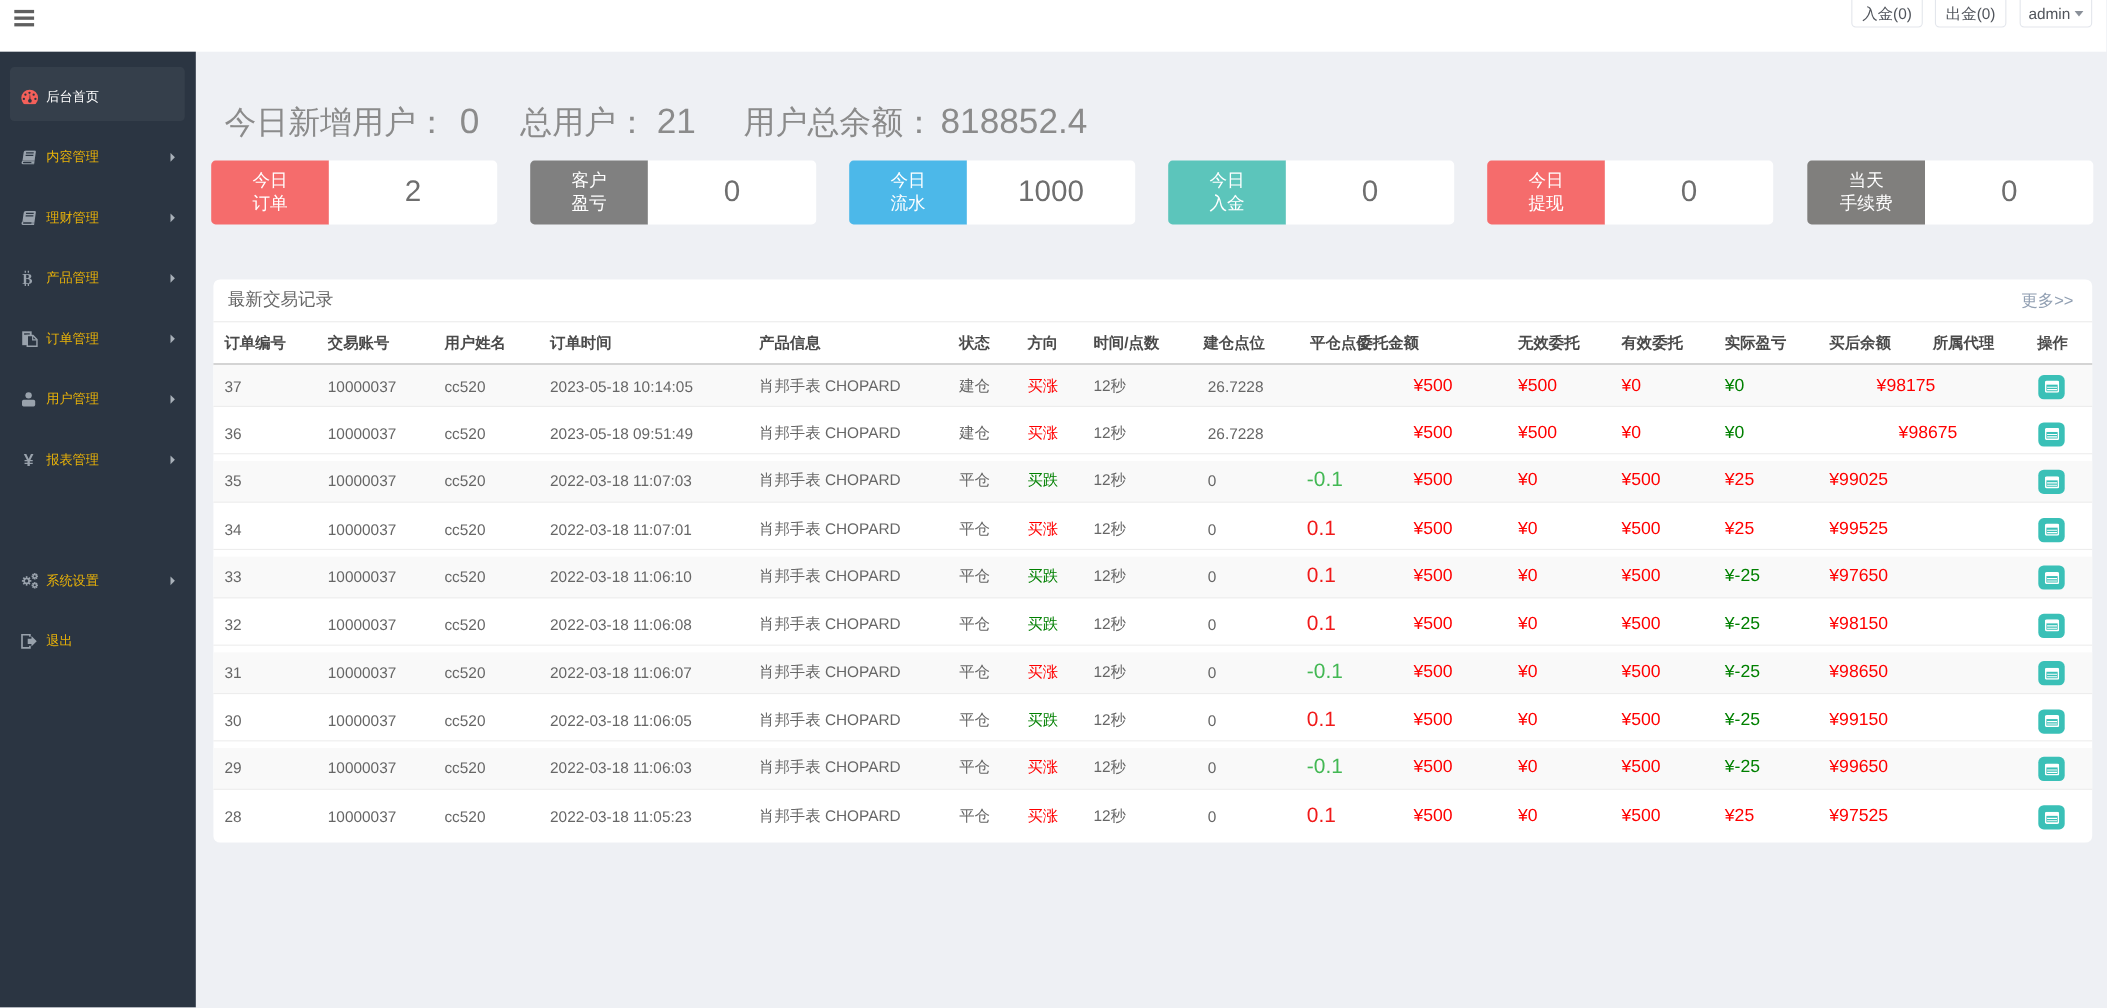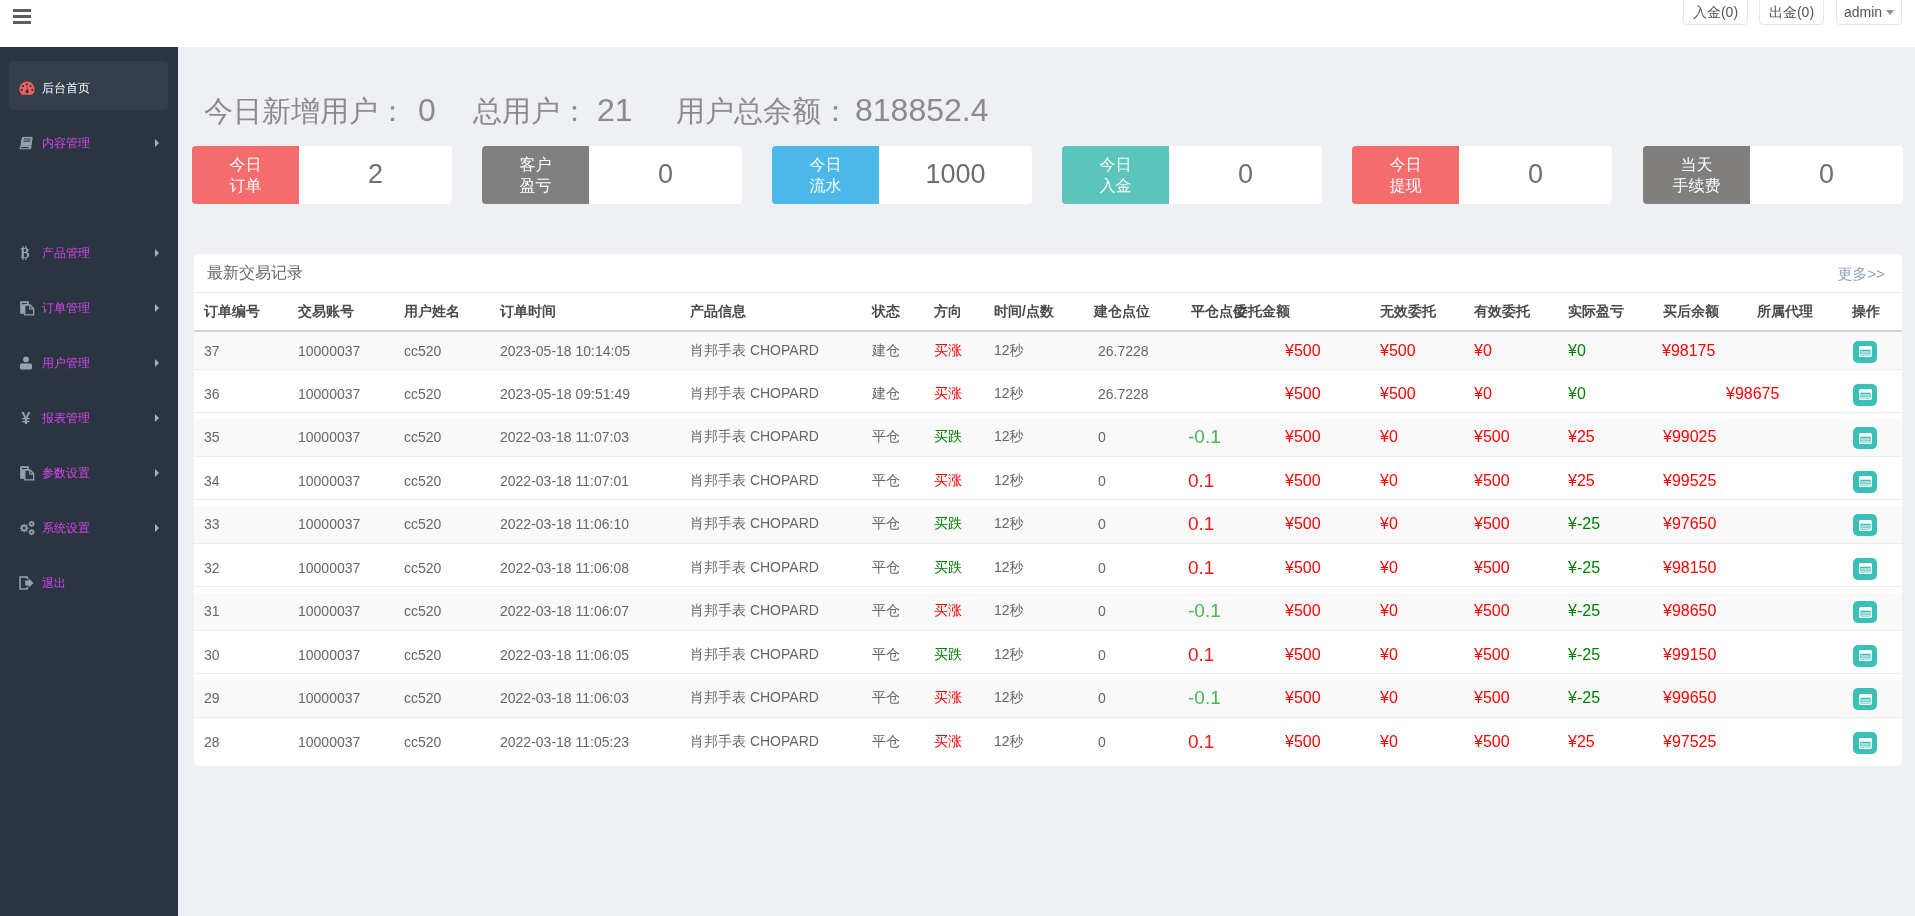--- a/index.html
+++ b/index.html
@@ -4,21 +4,21 @@
 <style>
 *{margin:0;padding:0;box-sizing:border-box;}
 html,body{width:1915px;height:916px;overflow:hidden;}
 body{font-family:"Liberation Sans",sans-serif;background:#eef0f4;position:relative;}
 
 #topbar{position:absolute;left:0;top:0;width:1915px;height:47px;background:#fff;}
 .hbar{position:absolute;left:13px;width:18px;height:3px;background:#5f5f5f;}
 .topbtn{position:absolute;top:-10px;height:35px;border:1px solid #e3e6ec;border-radius:4px;background:#fff;color:#51555c;font-size:14px;text-align:center;line-height:42px;}
 
 #sidebar{position:absolute;left:0;top:47px;width:178px;height:869px;background:#2b3542;}
-.mitem{position:absolute;left:0;width:178px;height:55px;color:#d946ef;font-size:12px;}
+.mitem{position:absolute;left:0;width:178px;height:55px;color:#eab308;font-size:12px;}
 .mitem .txt{position:absolute;left:42px;top:50%;transform:translateY(-50%);}
 .mitem .ico{position:absolute;left:19px;top:50%;transform:translateY(-50%);width:15px;height:15px;}
 .mitem .arr{position:absolute;right:19.5px;top:50%;transform:translateY(-50%);width:0;height:0;border-left:4.6px solid #a9b1b9;border-top:4.8px solid transparent;border-bottom:4.8px solid transparent;}
 #activebox{position:absolute;left:9px;top:14px;width:159px;height:49px;background:#353f4b;border-radius:4px;}
 
 #stats{position:absolute;left:204px;top:92px;font-size:29px;color:#8b8b8b;white-space:nowrap;}
 
 .card{position:absolute;top:146px;width:260px;height:58px;}
 .card .lab{position:absolute;left:0;top:0;width:107px;height:58px;border-radius:4px 0 0 4px;color:#fff;font-size:16px;text-align:center;display:flex;align-items:center;justify-content:center;line-height:21px;}
 .card .val{position:absolute;left:107px;top:0;width:153px;height:58px;background:#fff;border-radius:0 4px 4px 0;color:#6e6e6e;font-size:27px;text-align:center;line-height:56px;}
@@ -79,20 +79,33 @@
           <path fill="#99a2ac" d="M2.6 0.3 H10.9 Q12 0.3 12 1.4 V9.3 H2.2 Q1 9.3 1 10.5 V1.9 Q1 0.3 2.6 0.3 Z"></path>
           <rect x="3.2" y="2" width="7" height="1.1" fill="#2b3542"></rect>
           <rect x="3.2" y="4.2" width="7" height="1.1" fill="#2b3542"></rect>
           <path fill="none" stroke="#99a2ac" stroke-width="1.3" d="M12 9.95 H2.3 Q1 9.95 1 11.2 Q1 12.45 2.3 12.45 H12"></path>
           <rect x="9.3" y="10.6" width="2.7" height="1.2" fill="#99a2ac"></rect>
         </g>
       </svg>
     <span class="txt">内容管理</span>
       <span class="arr"></span>
   </div>
+  <div class="mitem" style="top:123.5px;">
+    <svg class="ico" style="width:14px;height:13px;" viewBox="0 0 14 13">
+        <g transform="skewX(-8) translate(1.8,0)">
+          <path fill="#99a2ac" d="M2.6 0.3 H10.9 Q12 0.3 12 1.4 V9.3 H2.2 Q1 9.3 1 10.5 V1.9 Q1 0.3 2.6 0.3 Z"></path>
+          <rect x="3.2" y="2" width="7" height="1.1" fill="#2b3542"></rect>
+          <rect x="3.2" y="4.2" width="7" height="1.1" fill="#2b3542"></rect>
+          <path fill="none" stroke="#99a2ac" stroke-width="1.3" d="M12 9.95 H2.3 Q1 9.95 1 11.2 Q1 12.45 2.3 12.45 H12"></path>
+          <rect x="9.3" y="10.6" width="2.7" height="1.2" fill="#99a2ac"></rect>
+        </g>
+      </svg>
+    <span class="txt">理财管理</span>
+      <span class="arr"></span>
+  </div>
   <div class="mitem" style="top:178.5px;">
     <svg class="ico" style="width:14px;height:14px;" viewBox="0 0 14 14">
         <text x="5.8" y="12" font-size="14" font-weight="bold" text-anchor="middle" fill="#99a2ac" font-family="Liberation Serif">B</text>
         <path stroke="#99a2ac" stroke-width="1.2" d="M4 0v2M6.8 0v2M4 12v2M6.8 12v2"></path>
       </svg>
     <span class="txt">产品管理</span>
       <span class="arr"></span>
   </div>
   <div class="mitem" style="top:233.5px;">
     <svg class="ico" style="width:16px;height:16px;" viewBox="0 0 16 16">
@@ -110,30 +123,20 @@
         <path fill="#99a2ac" d="M2.5 7.4 H11.5 Q13 7.4 13 8.9 V12 Q13 13.5 11.5 13.5 H2.5 Q1 13.5 1 12 V8.9 Q1 7.4 2.5 7.4 Z"></path>
       </svg>
     <span class="txt">用户管理</span>
       <span class="arr"></span>
   </div>
   <div class="mitem" style="top:343.5px;">
     <svg class="ico" style="width:14px;height:15px;" viewBox="0 0 14 15">
         <text x="7" y="13" font-size="16" font-weight="bold" text-anchor="middle" fill="#99a2ac" font-family="Liberation Sans, sans-serif">¥</text>
       </svg>
     <span class="txt">报表管理</span>
-      <span class="arr"></span>
-  </div>
-  <div class="mitem" style="top:398.5px;">
-    <svg class="ico" style="width:16px;height:16px;" viewBox="0 0 16 16">
-        <rect x="1.2" y="1.2" width="8.6" height="12.6" fill="#99a2ac"></rect>
-        <rect x="2.9" y="3" width="5.2" height="1.25" fill="#2b3542"></rect>
-        <path d="M5.8 5 H11 L14.6 8.6 V14.8 H5.8 Z" fill="#2b3542" stroke="#99a2ac" stroke-width="1.3"></path>
-        <path d="M10.7 5.3 V8.9 H14.3" fill="none" stroke="#99a2ac" stroke-width="1.1"></path>
-      </svg>
-    <span class="txt">参数设置</span>
       <span class="arr"></span>
   </div>
   <div class="mitem" style="top:453.5px;">
     <svg class="ico" style="width:17px;height:15px;" viewBox="0 0 17 15">
         <circle cx="5.2" cy="7.6" r="2.9" fill="#99a2ac"></circle>
         <rect x="4.45" y="3.3" width="1.5" height="2.5999999999999996" fill="#99a2ac" transform="rotate(0.0 5.2 7.6)"></rect>
         <rect x="4.45" y="3.3" width="1.5" height="2.5999999999999996" fill="#99a2ac" transform="rotate(45.0 5.2 7.6)"></rect>
         <rect x="4.45" y="3.3" width="1.5" height="2.5999999999999996" fill="#99a2ac" transform="rotate(90.0 5.2 7.6)"></rect>
         <rect x="4.45" y="3.3" width="1.5" height="2.5999999999999996" fill="#99a2ac" transform="rotate(135.0 5.2 7.6)"></rect>
         <rect x="4.45" y="3.3" width="1.5" height="2.5999999999999996" fill="#99a2ac" transform="rotate(180.0 5.2 7.6)"></rect>
@@ -232,21 +235,21 @@
         <span style="left:306px">2023-05-18 10:14:05</span>
         <span style="left:496px">肖邦手表 CHOPARD</span>
         <span style="left:678px">建仓</span>
         <span style="left:740px" class="red">买涨</span>
         <span style="left:800px">12秒</span>
         <span style="left:904px">26.7228</span>
         <span style="left:1091px" class="money red">¥500</span>
         <span style="left:1186px" class="money red">¥500</span>
         <span style="left:1280px" class="money red">¥0</span>
         <span style="left:1374px" class="money grn">¥0</span>
-        <span style="left:1468px" class="money red">¥98175</span>
+        <span style="left:1512px" class="money red">¥98175</span>
         <div class="opbtn">
           <svg width="13" height="11" viewBox="0 0 13 11">
             <rect x="0.7" y="0.7" width="11.6" height="9.6" rx="1" fill="none" stroke="#fff" stroke-width="1.4"></rect>
             <rect x="0.7" y="0.7" width="11.6" height="3" fill="#fff"></rect>
             <path stroke="#fff" stroke-width="1" d="M2 6h9M2 8.2h9"></path>
           </svg>
         </div>
       </div>
 <div class="row" style="top:121.45px">
         <span style="left:10px">36</span>

